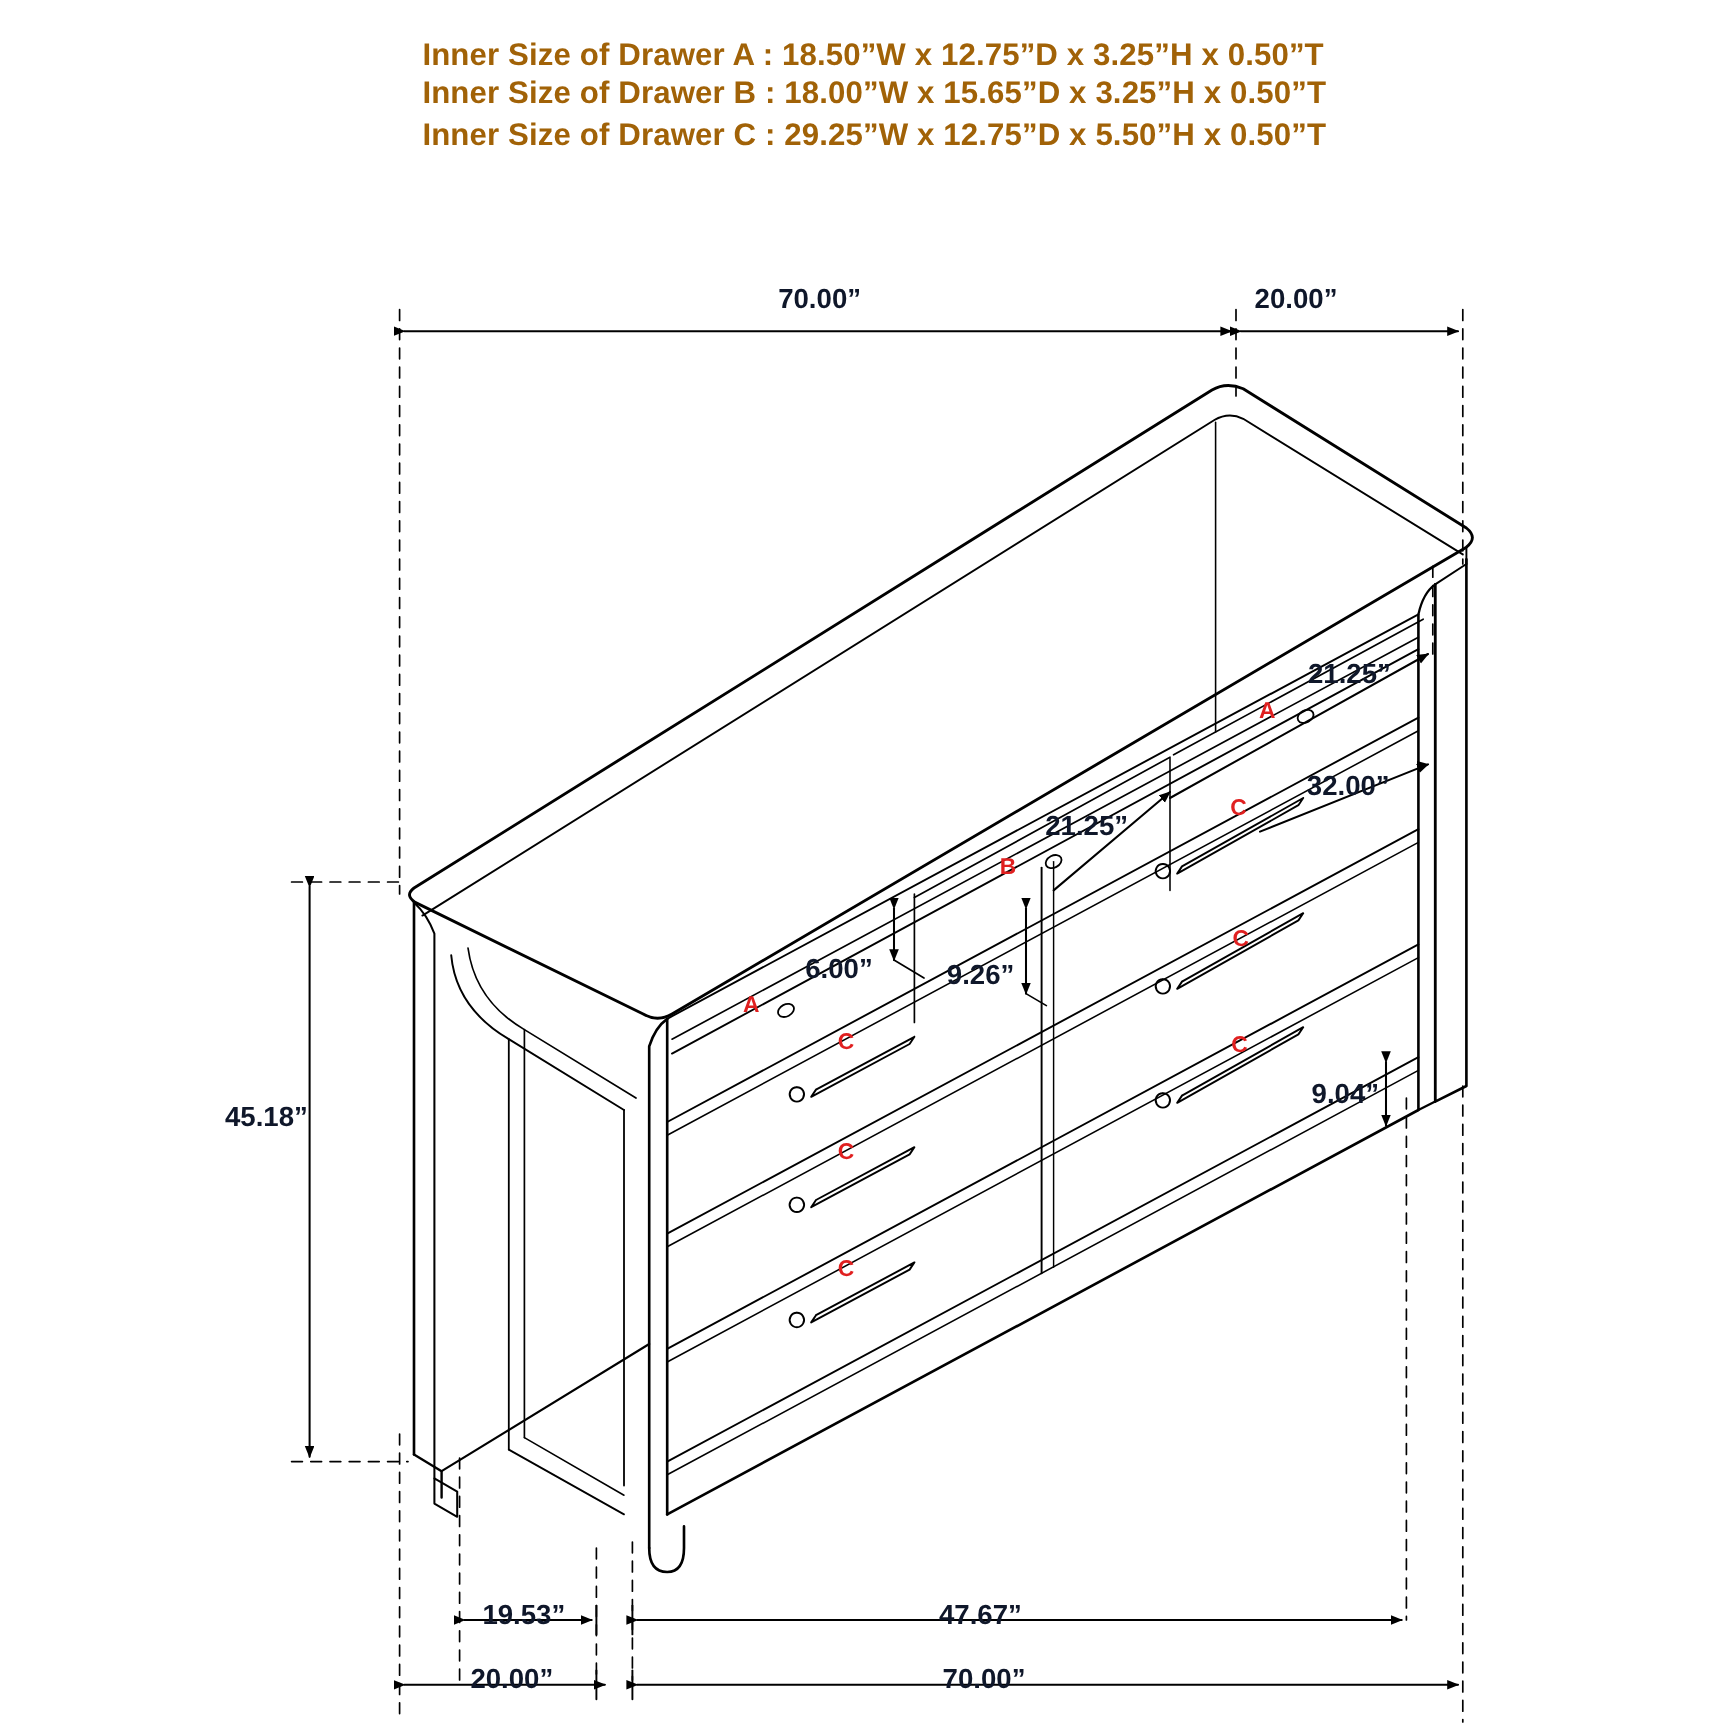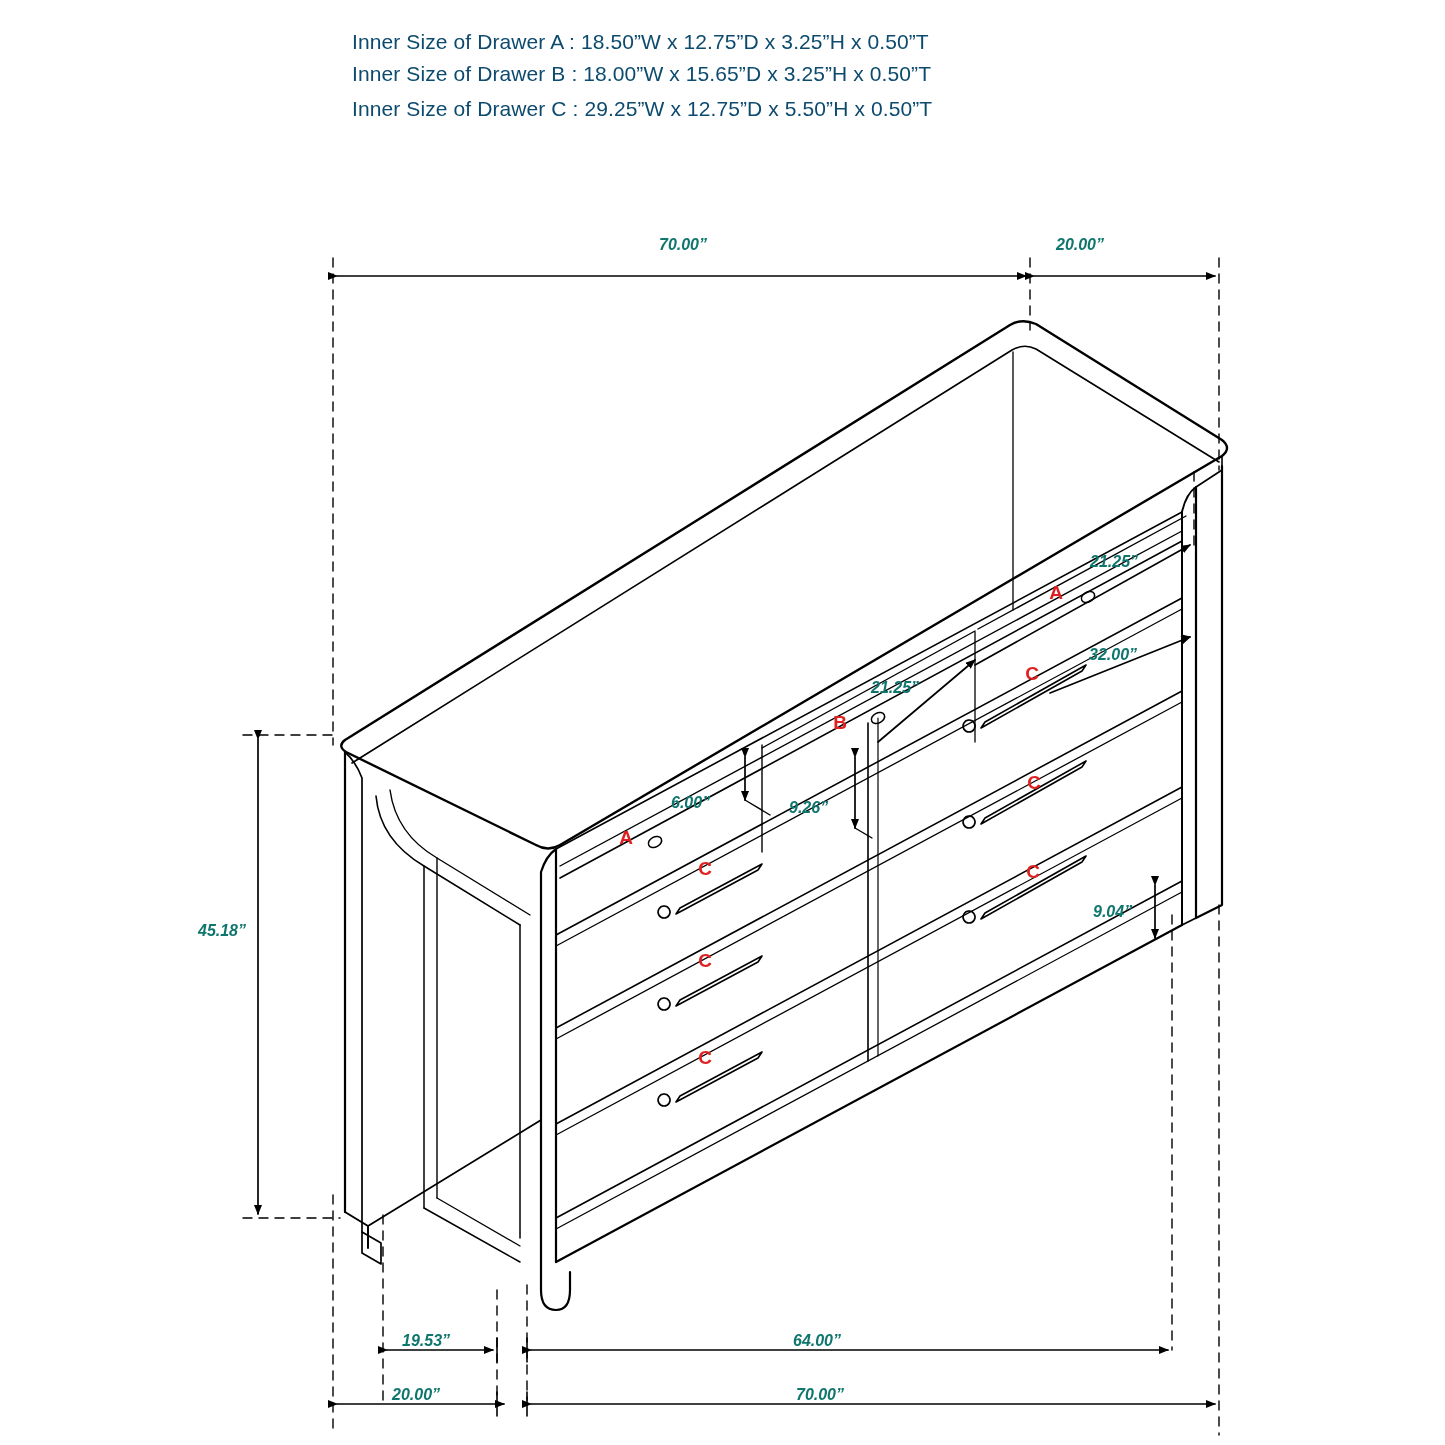--- a/index.html
+++ b/index.html
@@ -6,33 +6,32 @@
   body{
     width:1445px;height:1445px;
     background:#ffffff;
     font-family:"Liberation Sans", sans-serif;
     position:relative;
     overflow:hidden;
   }
   #diagram{position:absolute;left:0;top:0;width:1445px;height:1445px;}
   .hdr{
     position:absolute;
-    font-weight:normal;
-    font-size:21px;
-    color:#0c4a6e;
+    font-weight:bold;
+    font-size:26px;
+    color:#a16207;
     white-space:nowrap;
     letter-spacing:0.1px;
   }
   .dimlabel{
     position:absolute;
     font-weight:bold;
-    font-size:16px;
-    color:#0f766e;
+    font-size:23px;
+    color:#0f172a;
     white-space:nowrap;
-    font-style:italic;
   }
   .drawerlabel{
     position:absolute;
     font-weight:bold;
     font-size:19px;
     color:#e02020;
     white-space:nowrap;
   }
 </style>
 </head>
@@ -187,21 +186,21 @@
 <div class="dimlabel" style="left:683px;top:236px;transform:translate(-50%,0);">70.00”</div>
 <div class="dimlabel" style="left:1080px;top:236px;transform:translate(-50%,0);">20.00”</div>
 <div class="dimlabel" style="left:222px;top:931px;transform:translate(-50%,-50%);">45.18”</div>
 <div class="dimlabel" style="left:1090px;top:562px;transform:translate(0,-50%);">21.25”</div>
 <div class="dimlabel" style="left:1089px;top:655px;transform:translate(0,-50%);">32.00”</div>
 <div class="dimlabel" style="left:871px;top:688px;transform:translate(0,-50%);">21.25”</div>
 <div class="dimlabel" style="left:671px;top:794px;transform:translate(0,0);">6.00”</div>
 <div class="dimlabel" style="left:789px;top:799px;transform:translate(0,0);">9.26”</div>
 <div class="dimlabel" style="left:1093px;top:912px;transform:translate(0,-50%);">9.04”</div>
 <div class="dimlabel" style="left:402px;top:1332px;">19.53”</div>
-<div class="dimlabel" style="left:817px;top:1332px;transform:translate(-50%,0);">64.00”</div>
+<div class="dimlabel" style="left:817px;top:1332px;transform:translate(-50%,0);">47.67”</div>
 <div class="dimlabel" style="left:392px;top:1386px;">20.00”</div>
 <div class="dimlabel" style="left:820px;top:1386px;transform:translate(-50%,0);">70.00”</div>
 
 <div class="drawerlabel" style="left:1056px;top:593px;transform:translate(-50%,-50%);">A</div>
 <div class="drawerlabel" style="left:1032px;top:674px;transform:translate(-50%,-50%);">C</div>
 <div class="drawerlabel" style="left:840px;top:723px;transform:translate(-50%,-50%);">B</div>
 <div class="drawerlabel" style="left:626px;top:838px;transform:translate(-50%,-50%);">A</div>
 <div class="drawerlabel" style="left:1034px;top:783px;transform:translate(-50%,-50%);">C</div>
 <div class="drawerlabel" style="left:705px;top:869px;transform:translate(-50%,-50%);">C</div>
 <div class="drawerlabel" style="left:1033px;top:872px;transform:translate(-50%,-50%);">C</div>

